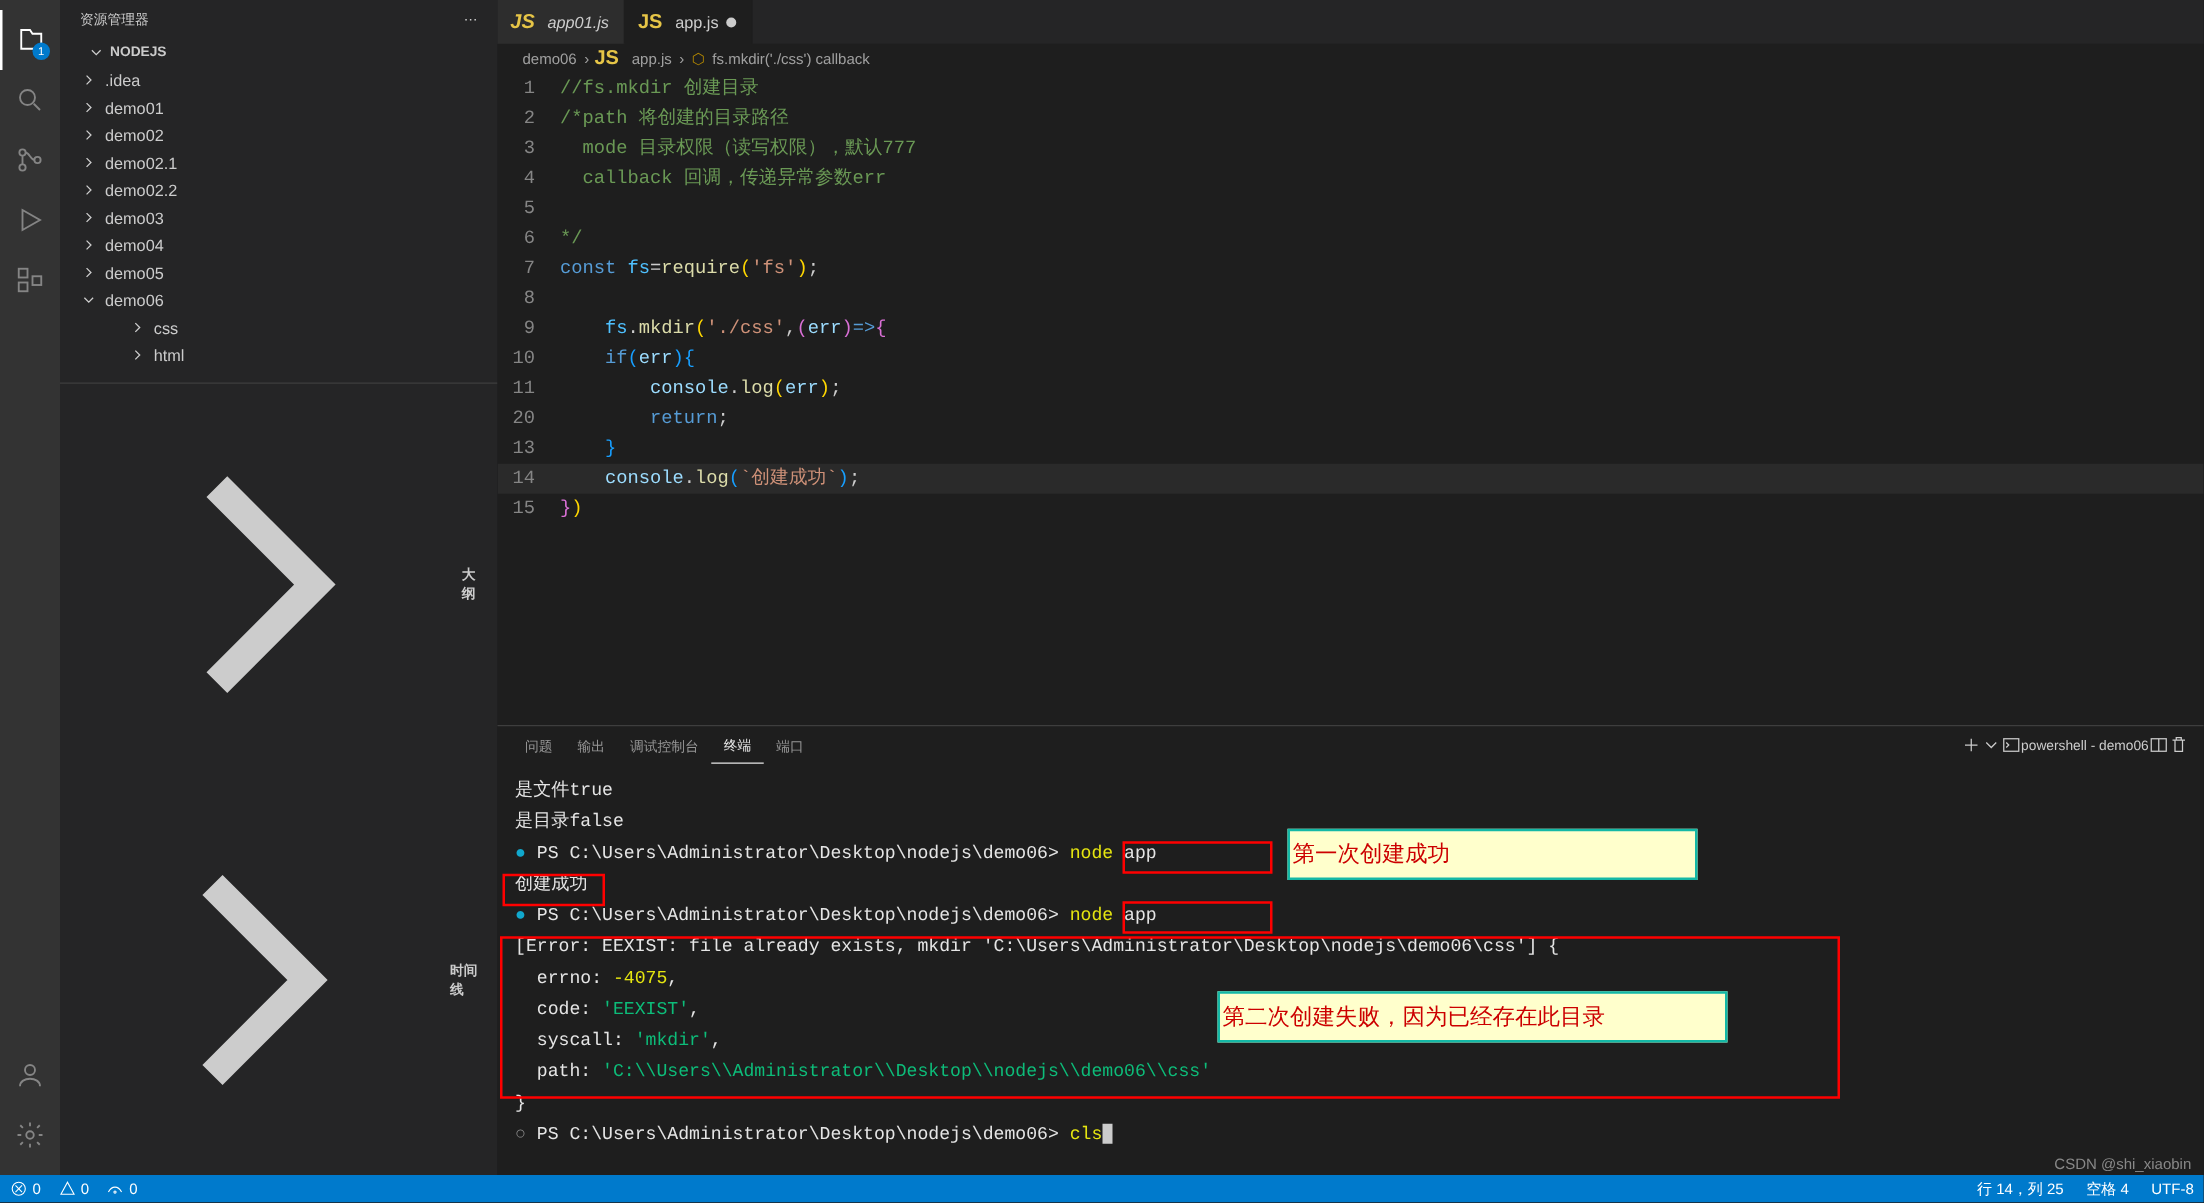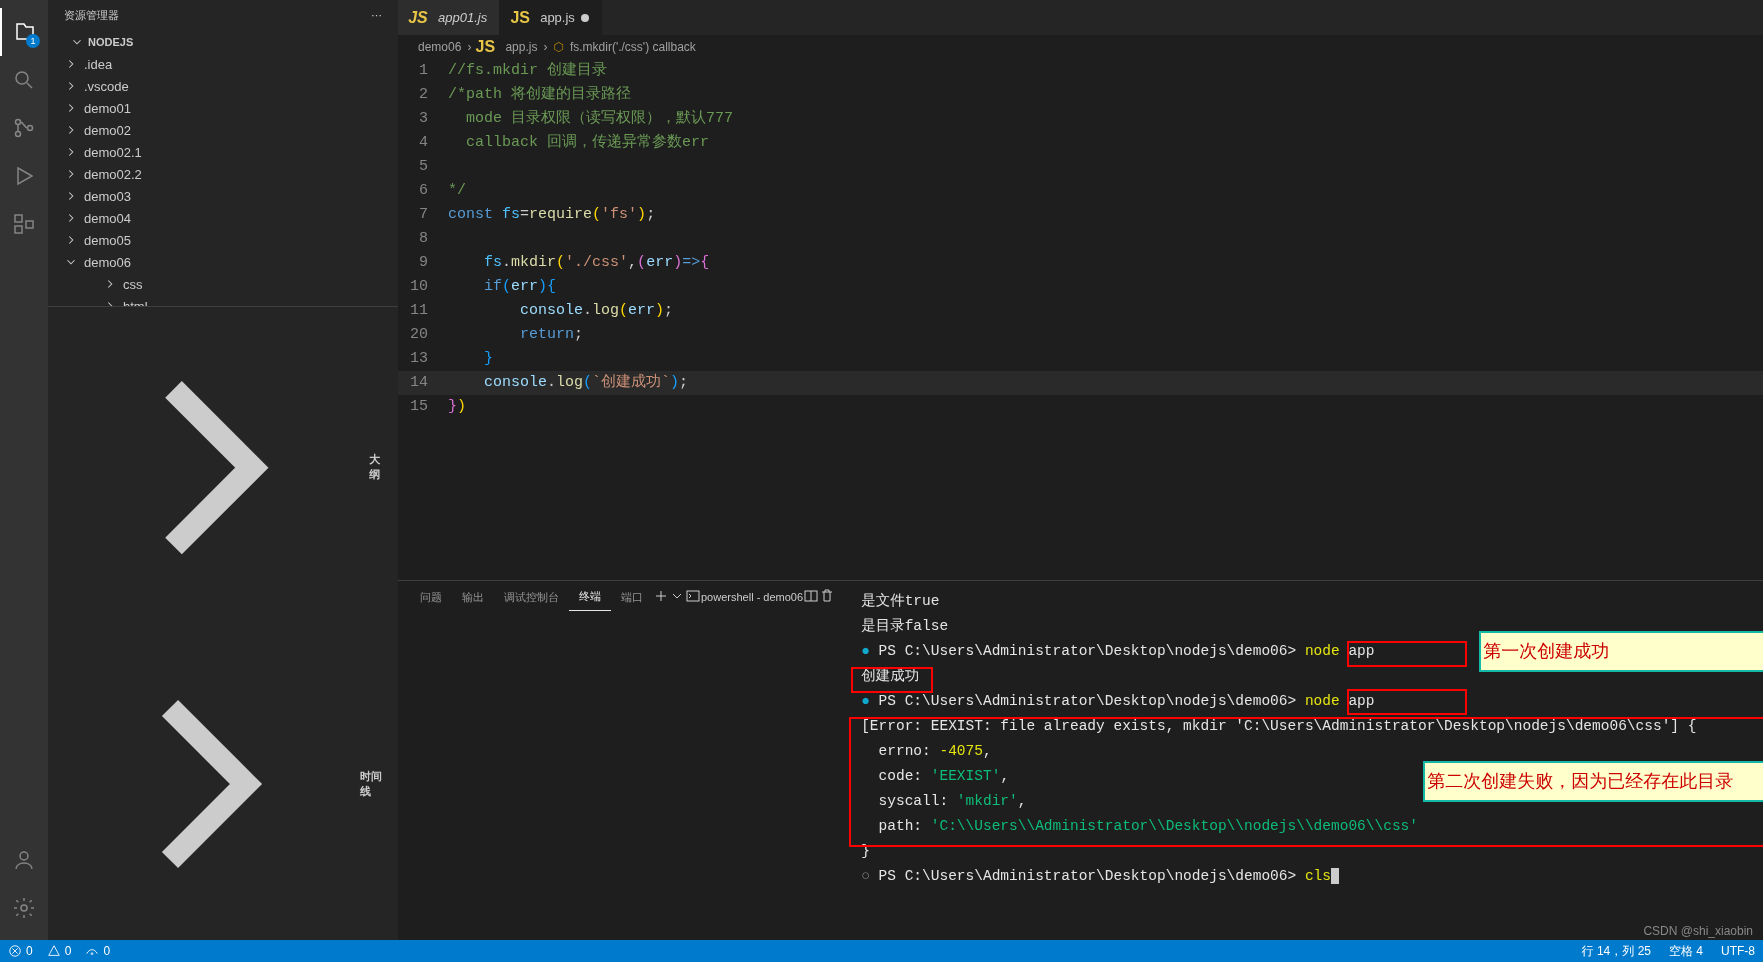--- a/index.html
+++ b/index.html
@@ -39,21 +39,21 @@
 .code { white-space: pre; }
 .c-comment { color: #6a9955; }
 .c-keyword { color: #569cd6; }
 .c-var { color: #4fc1ff; }
 .c-var2 { color: #9cdcfe; }
 .c-func { color: #dcdcaa; }
 .c-string { color: #ce9178; }
 .c-paren-y { color: #ffd700; }
 .c-paren-p { color: #da70d6; }
 .c-paren-b { color: #179fff; }
-.panel { height: 360px; border-top: 1px solid #3e3e3e; display: flex; background: #1e1e1e; }
+.panel { height: 360px; border-top: 1px solid #3e3e3e; display: flex; flex-direction: column; background: #1e1e1e; }
 .panel-tabs { display: flex; align-items: center; padding: 0 12px; height: 32px; font-size: 11px; }
 .panel-tab { padding: 6px 10px; color: #969696; cursor: pointer; }
 .panel-tab.active { color: #e7e7e7; border-bottom: 1px solid #e7e7e7; }
 .panel-right { margin-left: auto; display: flex; align-items: center; color: #ccc; }
 .panel-right svg { width: 16px; height: 16px; }
 .terminal { flex: 1; overflow: auto; font-family: Consolas, 'Courier New', monospace; font-size: 14.5px; line-height: 25px; padding: 8px 14px; position: relative; }
 .term-line { white-space: pre; }
 .t-yellow { color: #e5e510; margin-top: 26px; }
 .t-green { color: #0dbc79; }
 .t-white { color: #e5e5e5; }
@@ -136,26 +136,20 @@
       <div class="tree-item indent-1">
           <svg class="chev" viewBox="0 0 16 16">
             <path d="M6 4l4 4-4 4" stroke="#ccc" fill="none" stroke-width="1.2"></path>
           </svg>
           <span class="name">.idea</span>
         </div>
       <div class="tree-item indent-1">
           <svg class="chev" viewBox="0 0 16 16">
             <path d="M6 4l4 4-4 4" stroke="#ccc" fill="none" stroke-width="1.2"></path>
           </svg>
-          <span class="name">.vscode</span>
-        </div>
-      <div class="tree-item indent-1">
-          <svg class="chev" viewBox="0 0 16 16">
-            <path d="M6 4l4 4-4 4" stroke="#ccc" fill="none" stroke-width="1.2"></path>
-          </svg>
           <span class="name">demo01</span>
         </div>
       <div class="tree-item indent-1">
           <svg class="chev" viewBox="0 0 16 16">
             <path d="M6 4l4 4-4 4" stroke="#ccc" fill="none" stroke-width="1.2"></path>
           </svg>
           <span class="name">demo02</span>
         </div>
       <div class="tree-item indent-1">
           <svg class="chev" viewBox="0 0 16 16">

